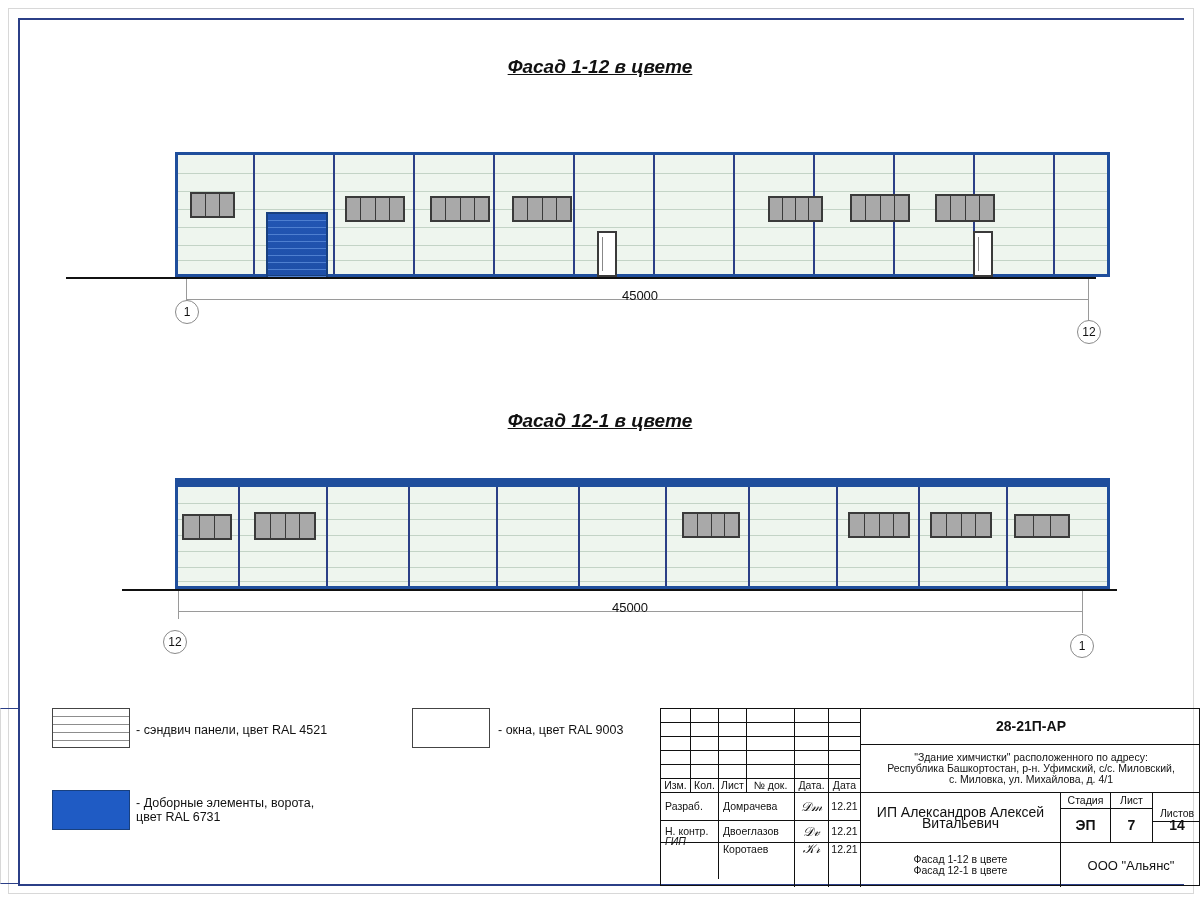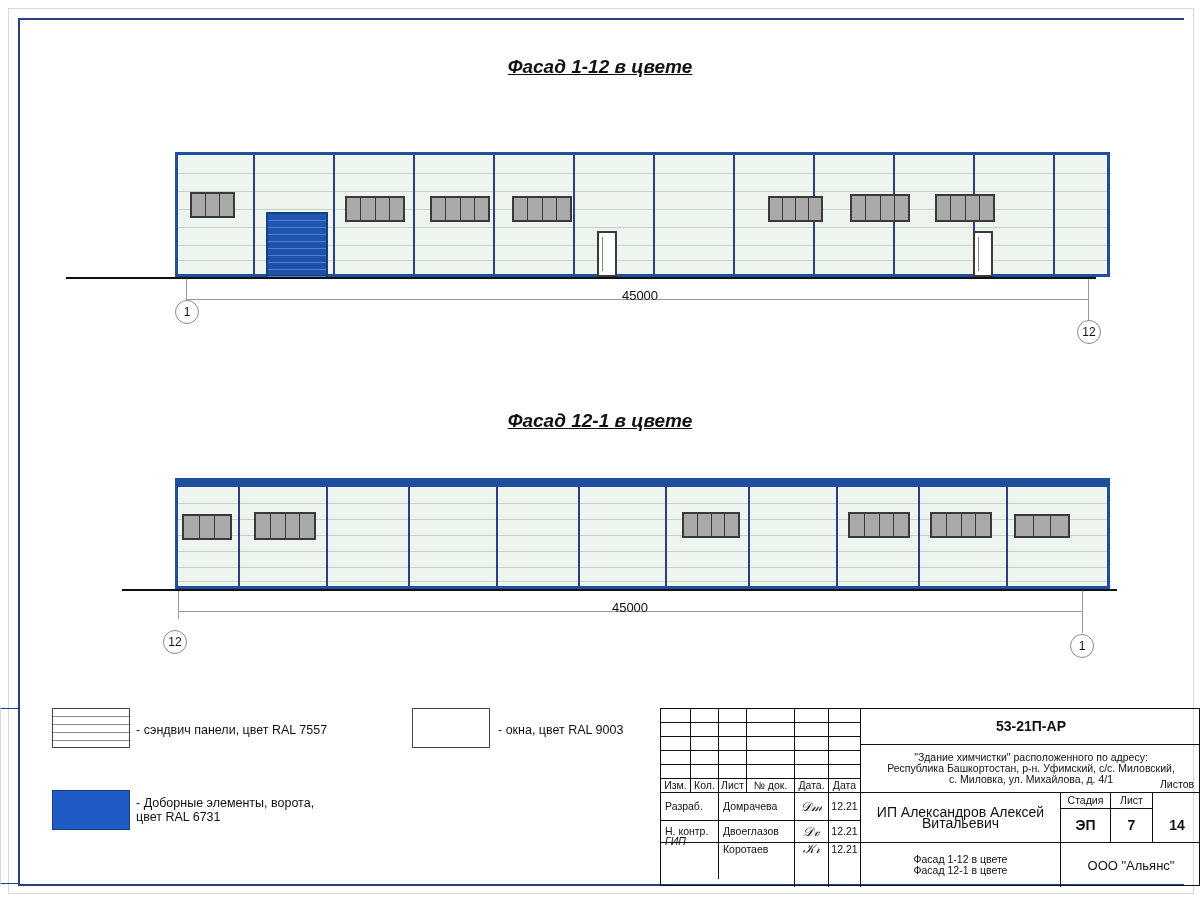--- a/index.html
+++ b/index.html
@@ -322,21 +322,21 @@
     <div class="axis-bub" style="left:163px;top:630px;">12</div>
     <div class="axis-bub" style="left:1070px;top:634px;">1</div>
   </div>
 
   <div class="legend-sw sandwich" style="left:52px;top:708px;width:78px;height:40px;">
     <hr style="margin-top:7px;">
       <hr style="margin-top:7px;">
       <hr style="margin-top:7px;">
       <hr style="margin-top:7px;">
   </div>
-  <div class="legend-txt" style="left:136px;top:723px;width:300px;">- сэндвич панели, цвет RAL 7557</div>
+  <div class="legend-txt" style="left:136px;top:723px;width:300px;">- сэндвич панели, цвет RAL 4521</div>
 
   <div class="legend-sw" style="left:412px;top:708px;width:78px;height:40px;"></div>
   <div class="legend-txt" style="left:498px;top:723px;width:260px;">- окна, цвет RAL 9003</div>
 
   <div class="legend-sw blue" style="left:52px;top:790px;width:78px;height:40px;"></div>
   <div class="legend-txt" style="left:136px;top:796px;width:330px;">- Доборные элементы, ворота,
   цвет RAL 6731</div>
 
   <div class="stamp">
 
@@ -390,35 +390,35 @@
     <div class="cell lft" style="left:0;top:112px;width:58px;height:22px;">Н. контр.</div>
     <div class="cell lft" style="left:58px;top:112px;width:76px;height:22px;">Двоеглазов</div>
     <div class="cell sig" style="left:134px;top:112px;width:34px;height:22px;">𝒟𝓋</div>
     <div class="cell" style="left:168px;top:112px;width:32px;height:22px;">12.21</div>
 
     <div class="cell lft nb" style="left:0;top:126px;width:58px;height:44px;align-items:flex-start;padding-top:1px;font-style:italic;">ГИП</div>
     <div class="cell lft nb" style="left:58px;top:134px;width:76px;height:44px;align-items:flex-start;padding-top:1px;">Коротаев</div>
     <div class="cell sig nb" style="left:134px;top:134px;width:34px;height:44px;align-items:flex-start;">𝒦𝓇</div>
     <div class="cell nb" style="left:168px;top:134px;width:32px;height:44px;align-items:flex-start;padding-top:1px;">12.21</div>
 
-    <div class="cell big" style="left:200px;top:0;width:340px;height:36px;border-right:none;">53-21П-АР</div>
+    <div class="cell big" style="left:200px;top:0;width:340px;height:36px;border-right:none;">28-21П-АР</div>
 
     <div class="cell" style="left:200px;top:36px;width:340px;height:48px;border-right:none;flex-direction:column;">
       <span>"Здание химчистки" расположенного по адресу:</span>
       <span>Республика Башкортостан, р-н. Уфимский, с/с. Миловский,</span>
       <span>с. Миловка, ул. Михайлова, д. 4/1</span>
     </div>
 
     <div class="cell med" style="left:200px;top:84px;width:200px;height:50px;">
         <span>ИП Александров Алексей Витальевич</span>
       </div>
 
     <div class="cell" style="left:400px;top:84px;width:50px;height:16px;">Стадия</div>
     <div class="cell" style="left:450px;top:84px;width:42px;height:16px;">Лист</div>
-    <div class="cell nr" style="left:492px;top:68px;width:48px;height:16px;">Листов</div>
+    <div class="cell nr" style="left:492px;top:97px;width:48px;height:16px;">Листов</div>
 
     <div class="cell big" style="left:400px;top:100px;width:50px;height:34px;">ЭП</div>
     <div class="cell big" style="left:450px;top:100px;width:42px;height:34px;">7</div>
     <div class="cell big nr" style="left:492px;top:100px;width:48px;height:34px;">14</div>
 
     <div class="cell nb" style="left:200px;top:134px;width:200px;height:44px;flex-direction:column;">
       <span>Фасад 1-12 в цвете</span>
       <span>Фасад 12-1 в цвете</span>
     </div>
 

